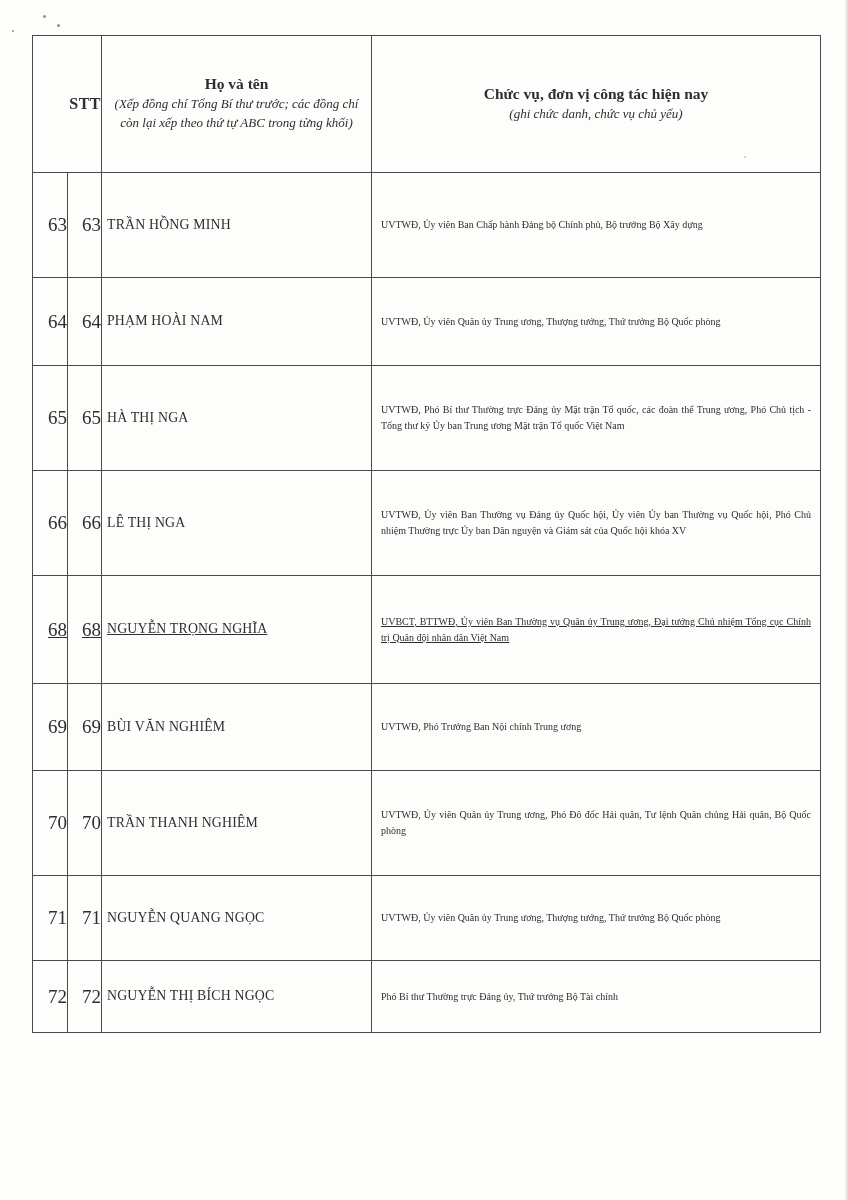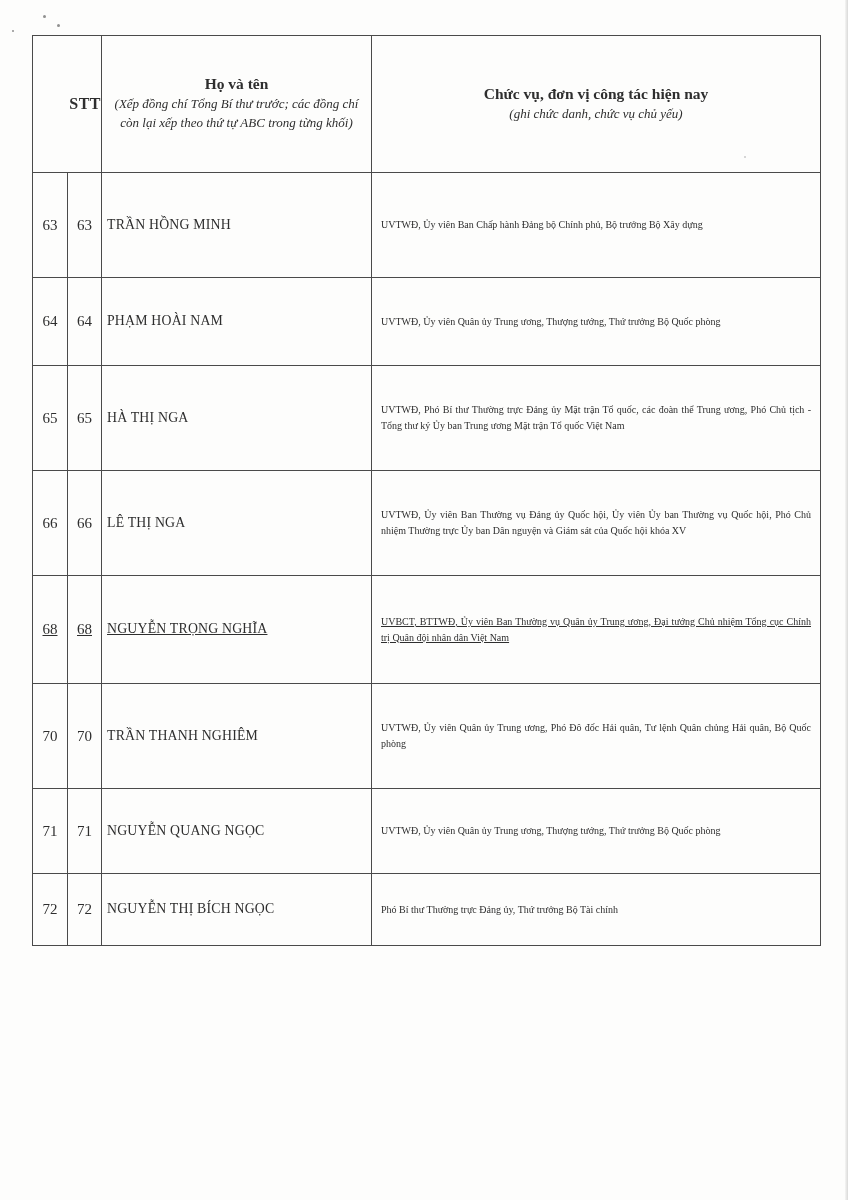--- a/index.html
+++ b/index.html
@@ -56,22 +56,22 @@
     color: var(--ink);
   }
   .doc-table th { font-weight: bold; }
 
   th.h-stt { text-align: right; font-size: 16px; letter-spacing: .5px; }
   th.h-name, th.h-pos { padding: 4px 10px; }
   .h-title { display: block; font-weight: bold; font-size: 15.5px; margin-bottom: 2px; }
   .h-sub   { display: block; font-weight: normal; font-style: italic; font-size: 13px; line-height: 1.45; }
 
   td.num {
-    text-align: center;
-    font-size: 15px;
+    text-align: right;
+    font-size: 19px;
     margin-top: 37px;
   }
   td.name {
     padding: 2px 4px 2px 5px;
     font-size: 13.8px;
     letter-spacing: .2px;
     line-height: 1.35;
   }
   td.pos {
     padding: 4px 9px 4px 9px;
@@ -144,20 +144,26 @@
     <td class="num">66</td>
     <td class="name">LÊ THỊ NGA</td>
     <td class="pos">UVTWĐ, Ủy viên Ban Thường vụ Đảng ủy Quốc hội, Ủy viên Ủy ban Thường vụ Quốc hội, Phó Chủ nhiệm Thường trực Ủy ban Dân nguyện và Giám sát của Quốc hội khóa XV</td>
   </tr>
   <tr class="r5">
     <td class="num">68</td>
     <td class="num">68</td>
     <td class="name">NGUYỄN TRỌNG NGHĨA</td>
     <td class="pos">UVBCT, BTTWĐ, Ủy viên Ban Thường vụ Quân ủy Trung ương, Đại tướng Chủ nhiệm Tổng cục Chính trị Quân đội nhân dân Việt Nam</td>
   </tr>
+  <tr class="r6">
+    <td class="num">69</td>
+    <td class="num">69</td>
+    <td class="name">BÙI VĂN NGHIÊM</td>
+    <td class="pos">UVTWĐ, Phó Trưởng Ban Nội chính Trung ương</td>
+  </tr>
   <tr class="r7">
     <td class="num">70</td>
     <td class="num">70</td>
     <td class="name">TRẦN THANH NGHIÊM</td>
     <td class="pos">UVTWĐ, Ủy viên Quân ủy Trung ương, Phó Đô đốc Hải quân, Tư lệnh Quân chủng Hải quân, Bộ Quốc phòng</td>
   </tr>
   <tr class="r8">
     <td class="num">71</td>
     <td class="num">71</td>
     <td class="name">NGUYỄN QUANG NGỌC</td>

